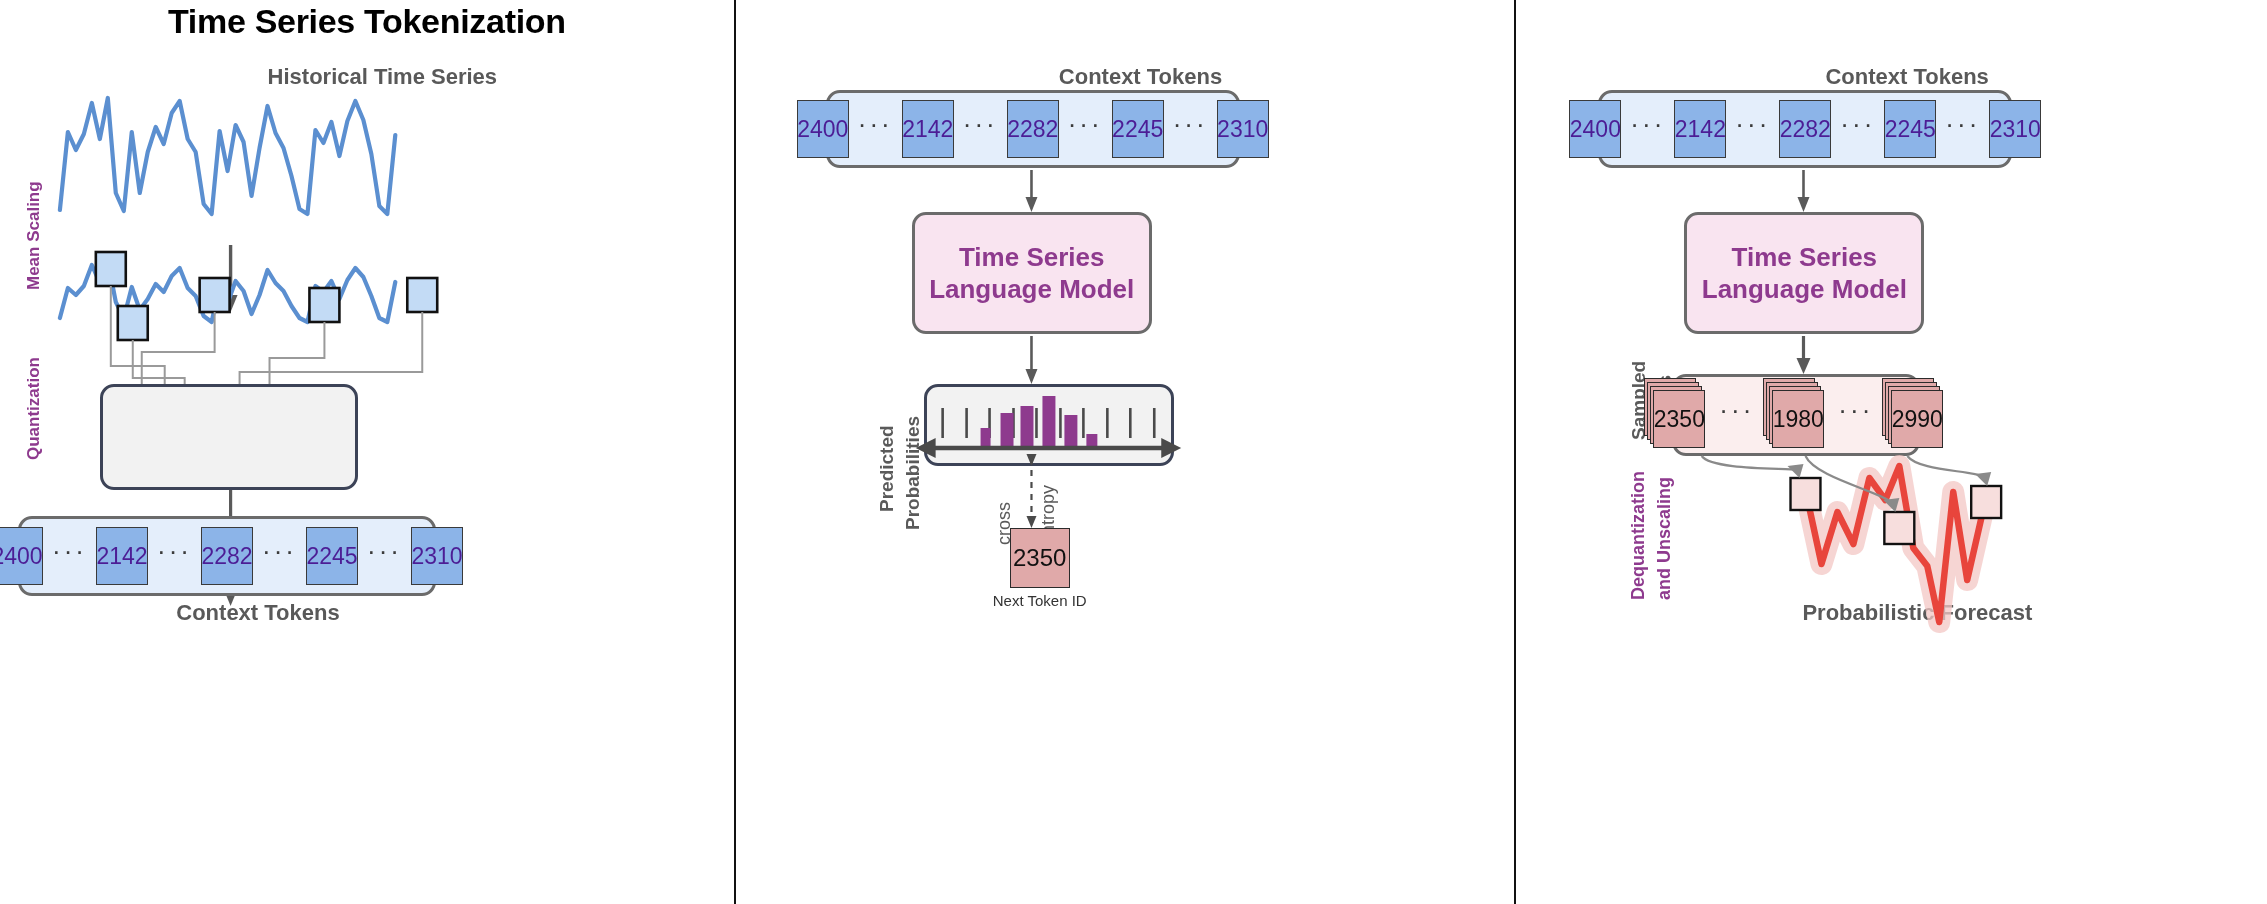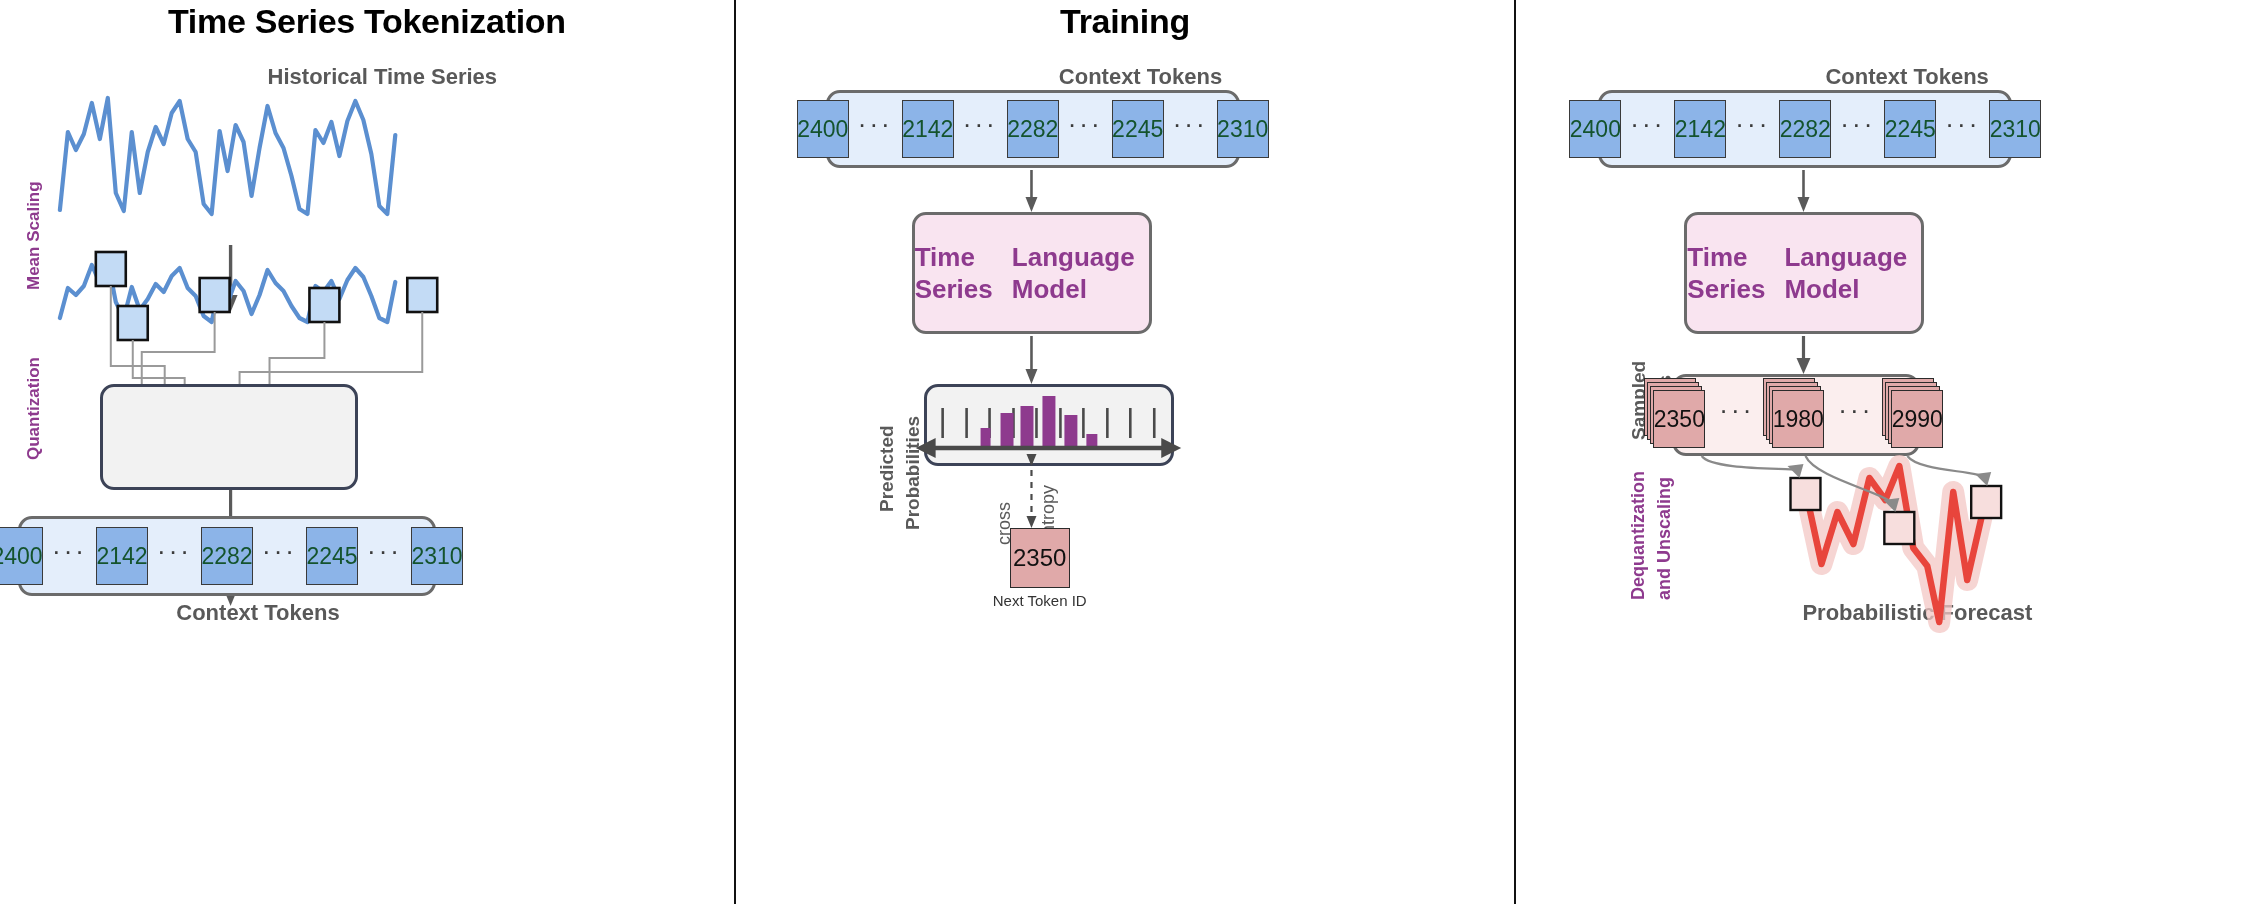--- a/index.html
+++ b/index.html
@@ -62,21 +62,21 @@
   }
   .tokbox.pinkish{
     background:#fbeeee;
     border:3px solid #6b6b6b;
   }
   .tok{
     box-sizing:border-box;
     background:#8cb4e8;
     border:1.5px solid #3a3a3a;
     display:flex;align-items:center;justify-content:center;
-    font-size:23px;color:#14532d;
+    font-size:23px;color:#4c1d95;
     width:52px;height:58px;
     flex:0 0 auto;
   }
   .dots{
     font-size:26px;color:#3a3a3a;letter-spacing:3px;
     padding:0 9px;
     display:flex;align-items:center;
     margin-bottom:10px;
     flex:0 0 auto;
   }
@@ -98,21 +98,21 @@
     background:#e0a9a9;
   }
 
   
   .modelbox{
     position:absolute;
     box-sizing:border-box;
     background:#f9e4f0;
     border:3px solid #6b6b6b;
     border-radius:14px;
-    display:flex;flex-direction:row;
+    display:flex;flex-direction:column;
     align-items:center;justify-content:center;
     color:#8e3a8e;font-weight:bold;font-size:26px;
     line-height:1.25;
   }
 
   
   .axisbox{
     position:absolute;
     box-sizing:border-box;
     background:#f2f2f2;
@@ -225,21 +225,20 @@
       <div class="tok">2245</div>
       <div class="dots">···</div>
       <div class="tok">2310</div>
     </div>
     <div class="sublabel" style="left:18px;width:418px;top:600px;">Context Tokens</div>
   </div>
 
   <div class="vdiv"></div>
 
   <div class="panel panel-train">
-    <div class="ptitle">Training</div>
 
     <div class="sublabel" style="left:0;right:0;top:64px;">Context Tokens</div>
 
     <div class="tokbox" style="left:90px;top:90px;width:414px;height:78px;">
       <div class="tok">2400</div>
       <div class="dots">···</div>
       <div class="tok">2142</div>
       <div class="dots">···</div>
       <div class="tok">2282</div>
       <div class="dots">···</div>

